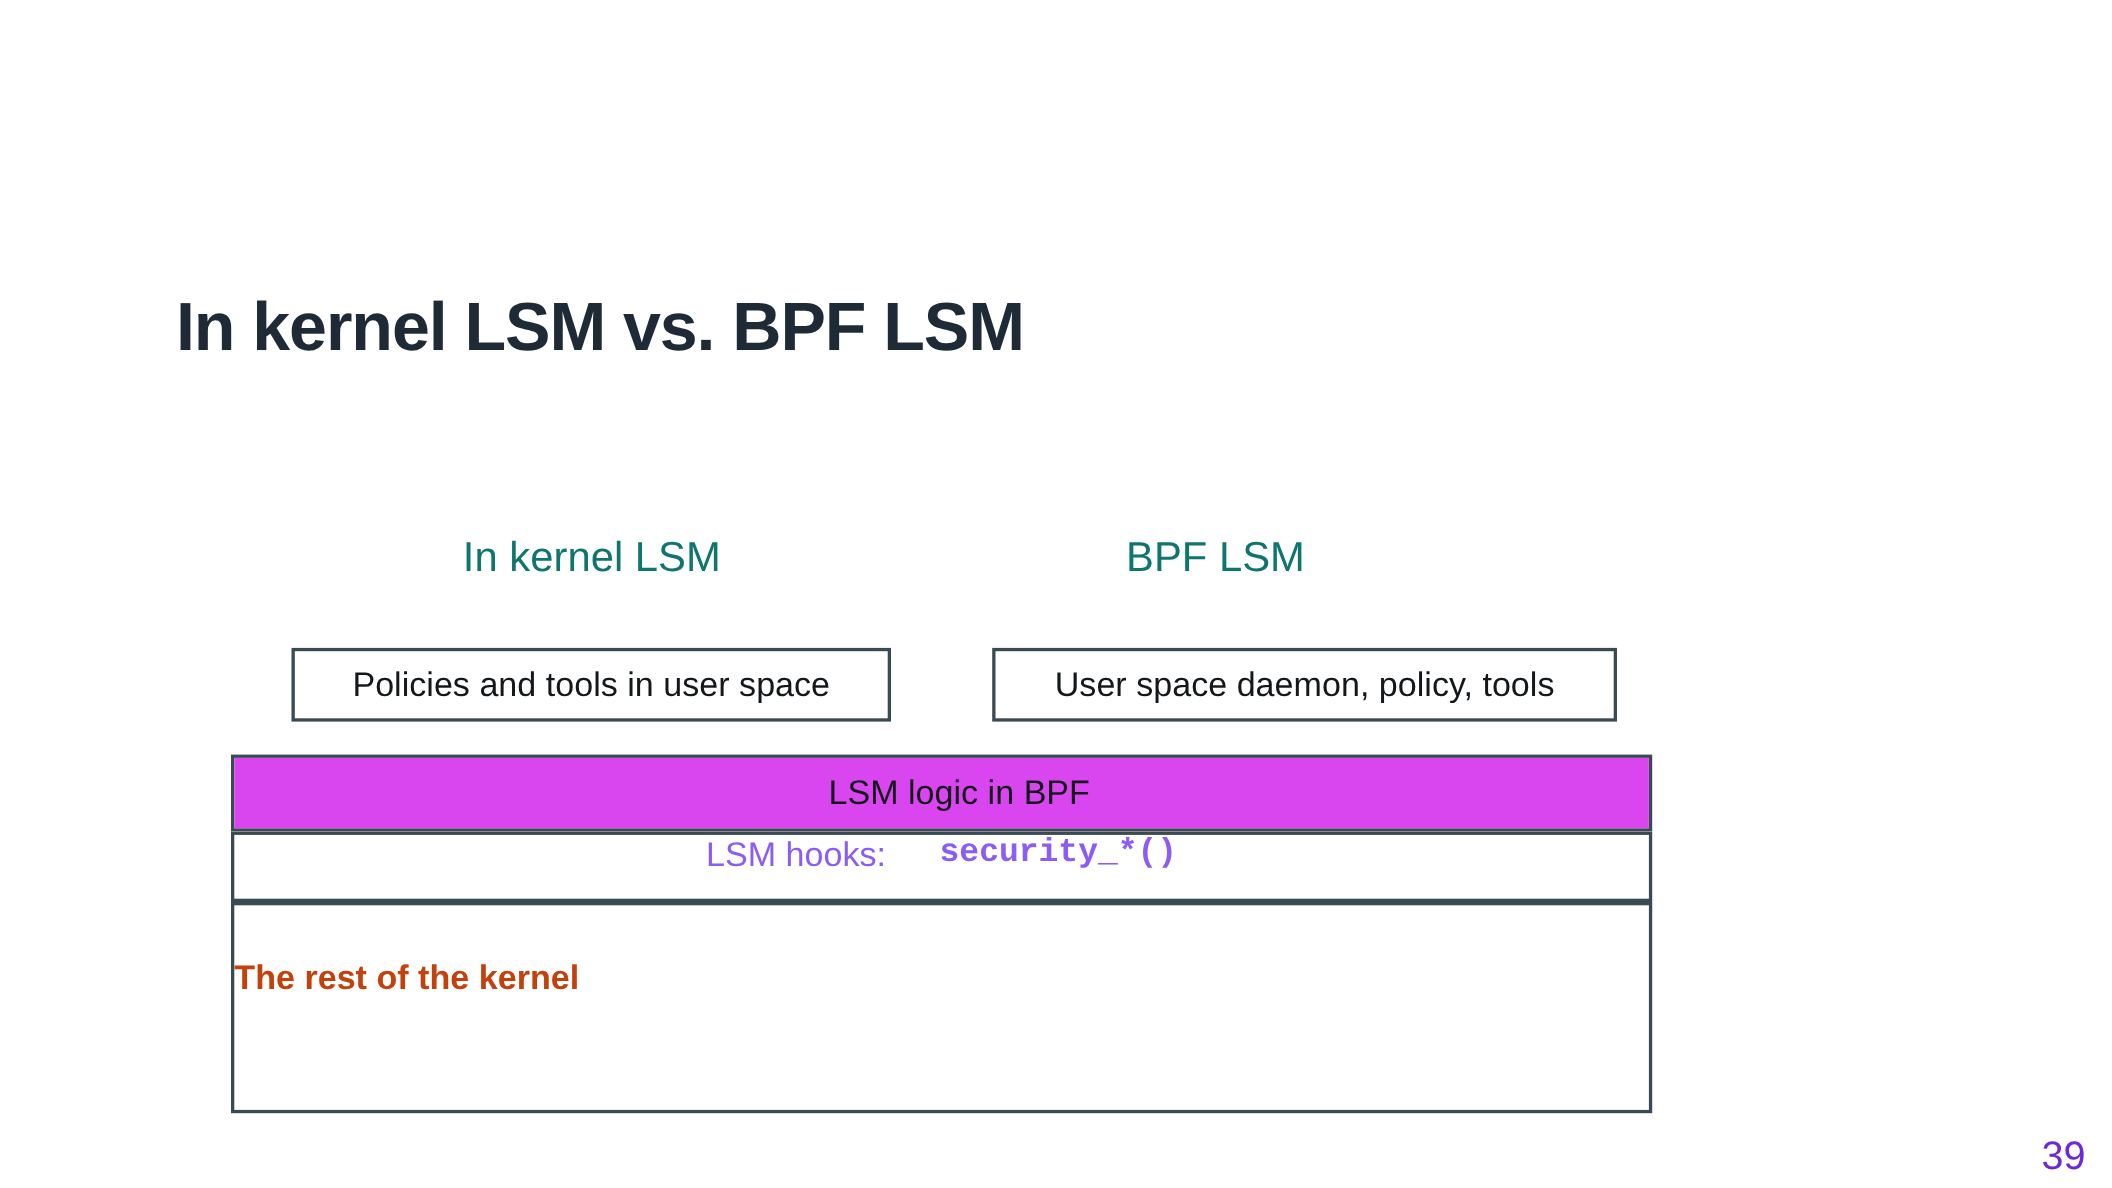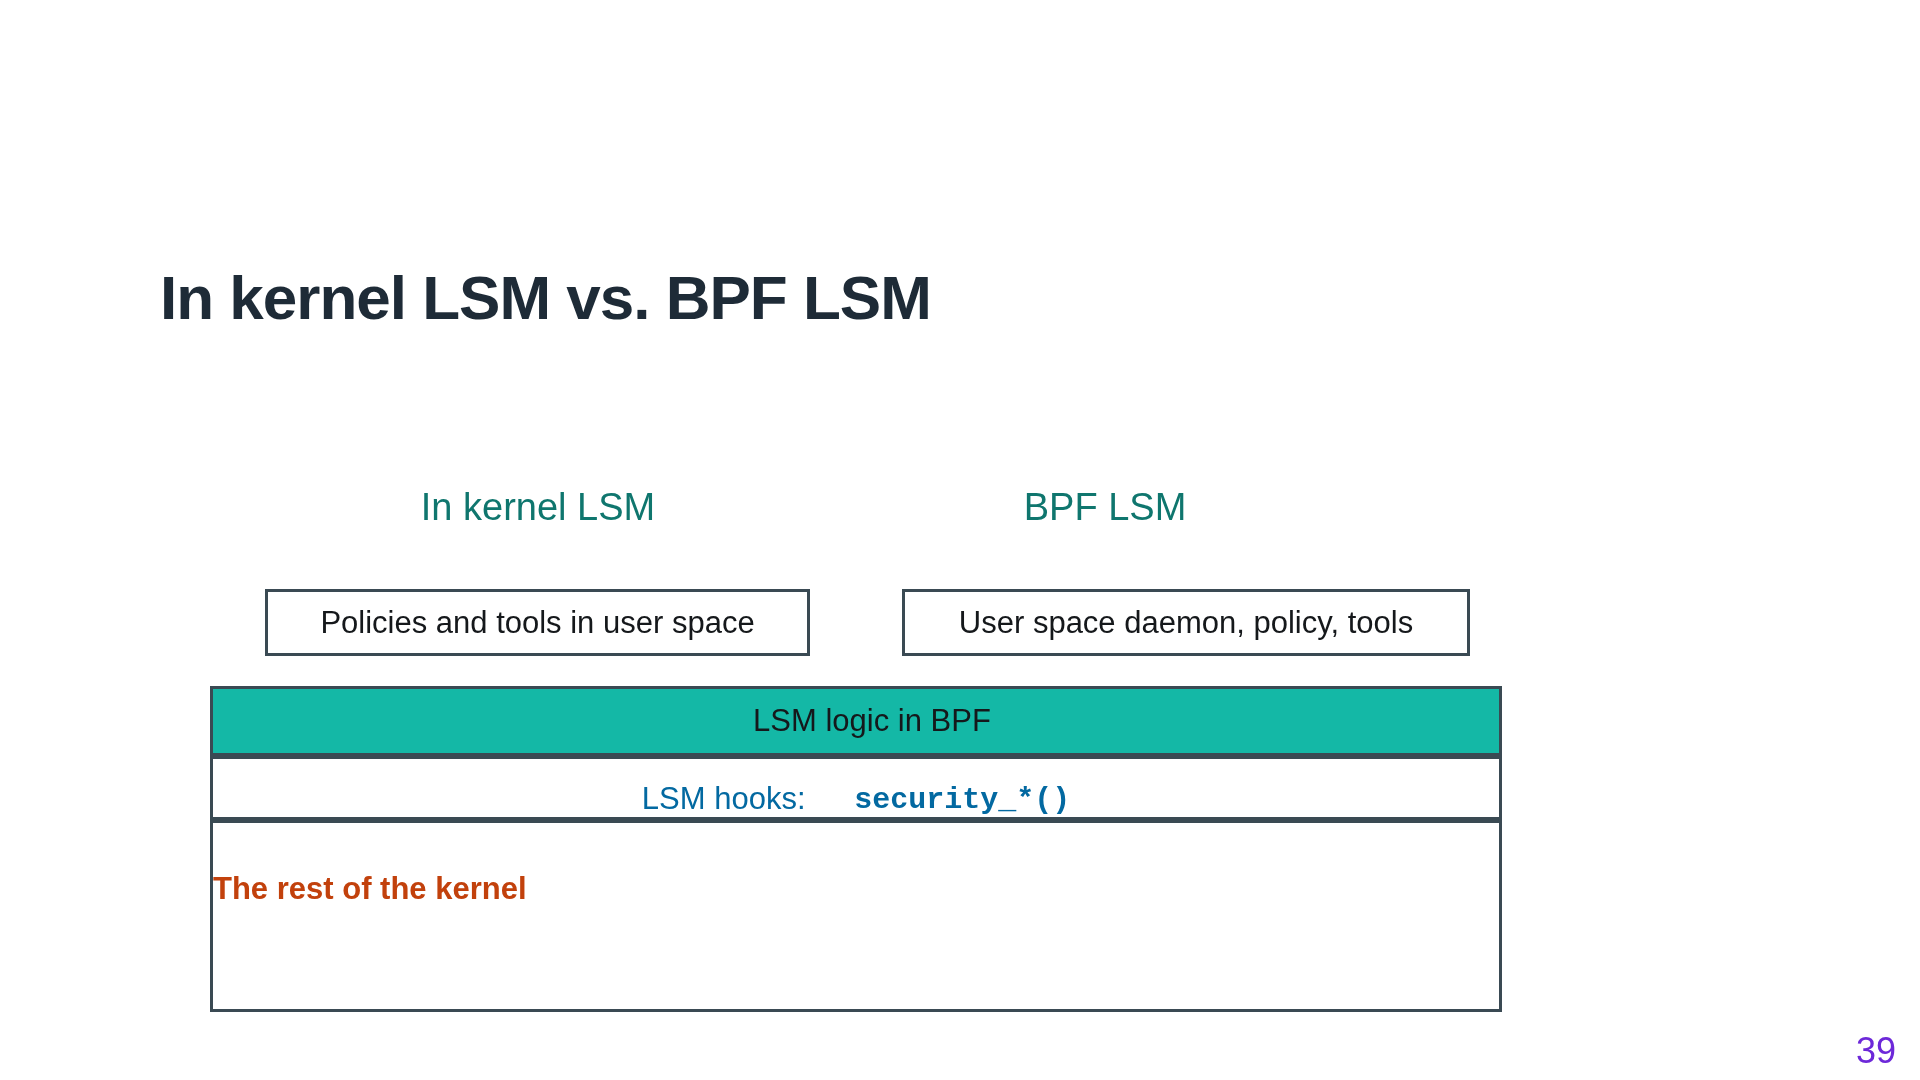--- a/index.html
+++ b/index.html
@@ -80,30 +80,30 @@
     color: #15181b;
   }
   .logic-cell.kernel {
     width: 651px;
     border-right: 4px solid #3a4a53;
     background: #ffffff;
     box-sizing: border-box;
   }
   .logic-cell.bpf {
     flex: 1;
-    background: #14b8a6;
+    background: #d946ef;
     padding-left: 32px;
   }
   .row-hooks {
     height: 64px;
     display: flex;
-    align-items: flex-end;
+    align-items: flex-start;
     justify-content: center;
     font-size: 31px;
-    color: #0369a1;
+    color: #8b5cf6;
     gap: 40px;
   }
   .hooks-code {
     font-family: Liberation Mono, monospace;
     font-weight: 700;
     font-size: 30px;
     white-space: pre;
   }
   .hooks-prefix { white-space: pre; }
   .row-rest {

